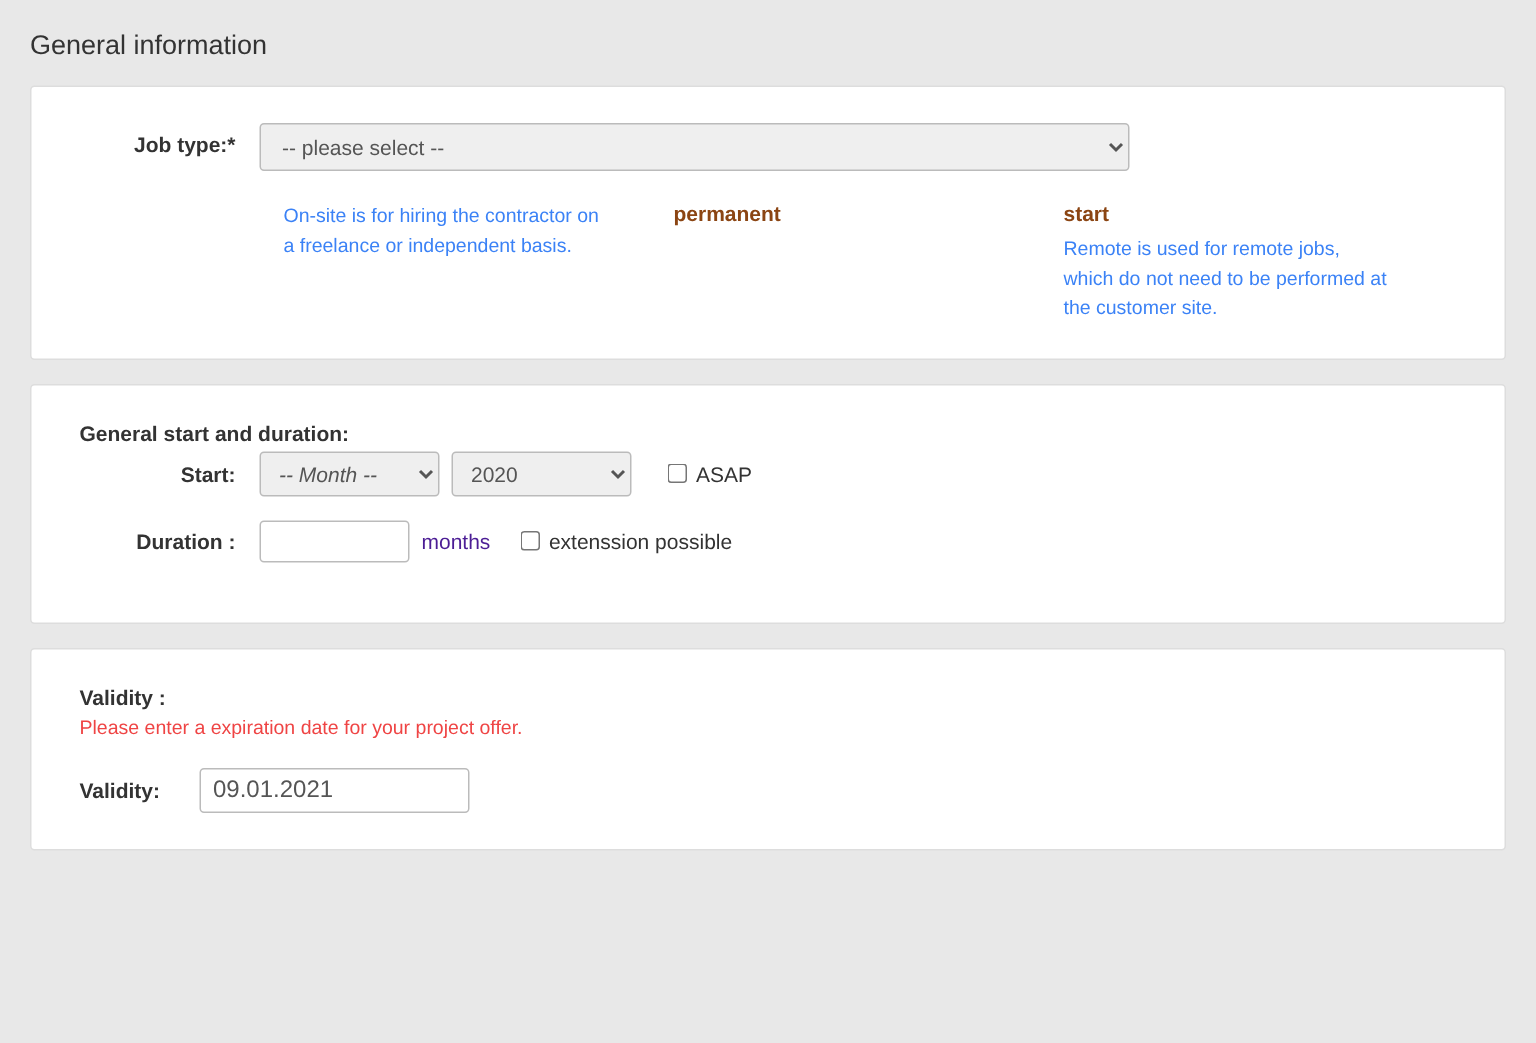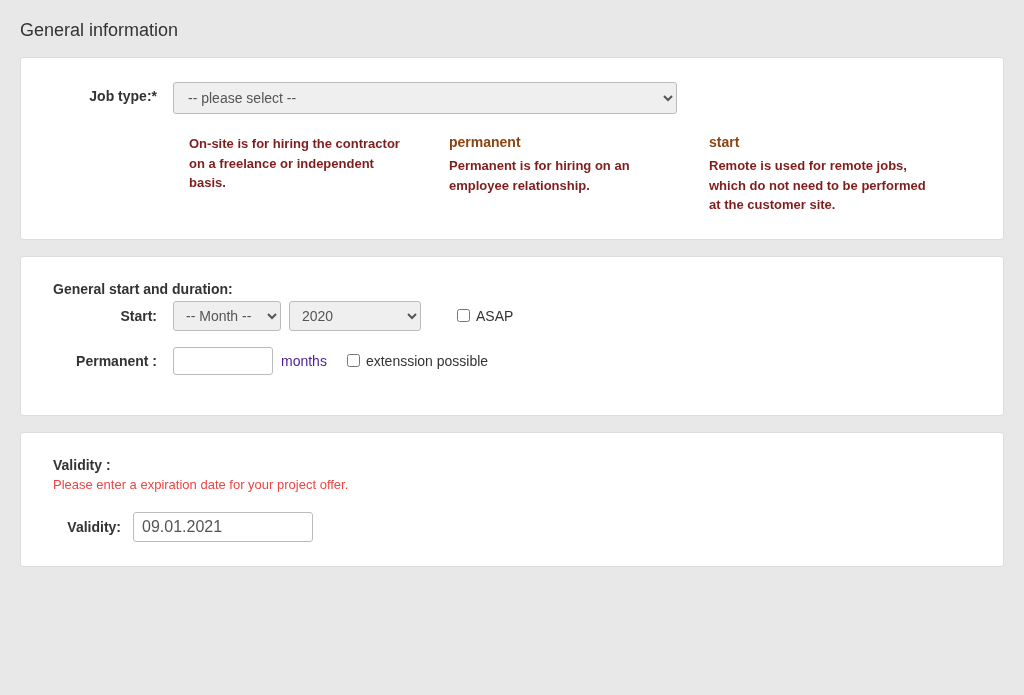--- a/index.html
+++ b/index.html
@@ -30,21 +30,21 @@
       margin-bottom: 20px;
     }
     .field-label {
       font-weight: bold;
       min-width: 120px;
       padding-top: 6px;
       text-align: right;
       padding-right: 16px;
     }
     .job-type-select {
-      width: 504px;
+      width: 580px;
       padding: 6px 10px;
       border: 1px solid #bbb;
       border-radius: 3px;
       font-size: 14px;
       color: #555;
       appearance: auto;
     }
     .job-type-descriptions {
       display: flex;
       gap: 40px;
@@ -54,24 +54,23 @@
     .job-desc-item {
       flex: 1;
       max-width: 220px;
     }
     .job-desc-title {
       font-weight: bold;
       color: #8b4513;
       margin-bottom: 6px;
     }
     .job-desc-text {
-      color: #7f1d1d;
+      color: #3b82f6;
       font-size: 13px;
       line-height: 1.5;
-      font-weight: bold;
     }
     
     .section-title {
       font-weight: bold;
       font-size: 14px;
       margin-bottom: 4px;
     }
     .section-subtitle {
       color: #555;
       font-size: 13px;
@@ -90,26 +89,26 @@
     }
     .form-row select {
       padding: 5px 8px;
       border: 1px solid #bbb;
       border-radius: 3px;
       font-size: 14px;
       color: #555;
       margin-right: 8px;
       appearance: auto;
     }
-    .month-select { width: 108px; }
-    .year-select { width: 132px; }
+    .month-select { width: 120px; font-style: italic; }
+    .year-select { width: 120px; }
     .asap-row {
       display: flex;
       align-items: center;
-      margin-left: 28px;
+      margin-left: 16px;
     }
     .asap-row input[type="checkbox"] {
       margin-right: 6px;
     }
     .duration-input {
       width: 100px;
       padding: 5px 8px;
       border: 1px solid #bbb;
       border-radius: 3px;
       font-size: 14px;
@@ -165,21 +164,20 @@
       <option value="permanent">permanent</option>
       <option value="remote">remote</option>
     </select>
   </div>
   <div class="job-type-descriptions">
     <div class="job-desc-item">
       <div class="job-desc-text">On-site is for hiring the contractor on a freelance or independent basis.</div>
     </div>
     <div class="job-desc-item">
       <div class="job-desc-title">permanent</div>
-      <div class="job-desc-text">Permanent is for hiring on an employee relationship.</div>
     </div>
     <div class="job-desc-item">
       <div class="job-desc-title">start</div>
       <div class="job-desc-text">Remote is used for remote jobs, which do not need to be performed at the customer site.</div>
     </div>
   </div>
 </div>
 
 <div class="card">
   <div class="section-title">General start and duration:</div>
@@ -208,30 +206,30 @@
       <option value="2022">2022</option>
       <option value="2023">2023</option>
     </select>
     <div class="asap-row">
       <input type="checkbox" style="">
       <label>ASAP</label>
     </div>
   </div>
 
   <div class="form-row">
-    <label class="field-label">Permanent :</label>
+    <label class="field-label">Duration :</label>
     <input type="text" class="duration-input" value="" style="">
     <span class="months-label">months</span>
     <div class="extension-row">
       <input type="checkbox" style="">
       <label>extenssion possible</label>
     </div>
   </div>
 </div>
 
 <div class="card">
   <div class="section-title">Validity :</div>
   <div class="validity-subtitle">Please enter a expiration date for your project offer.</div>
   <div class="validity-row">
-    <label class="field-label-validity" style="font-weight:bold; min-width:80px; text-align:right; padding-right:12px;">Validity:</label>
+    <label class="field-label-validity" style="font-weight:bold; min-width:80px; text-align:left; padding-right:12px;">Validity:</label>
     <input type="text" class="validity-input" value="09.01.2021" style="">
   </div>
 </div>
 
 </body></html>

